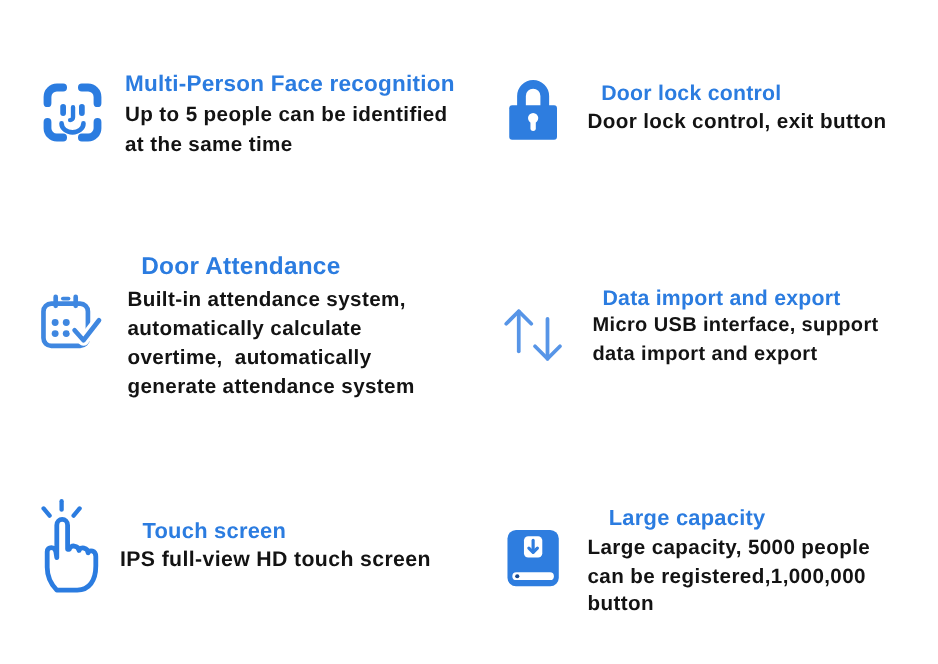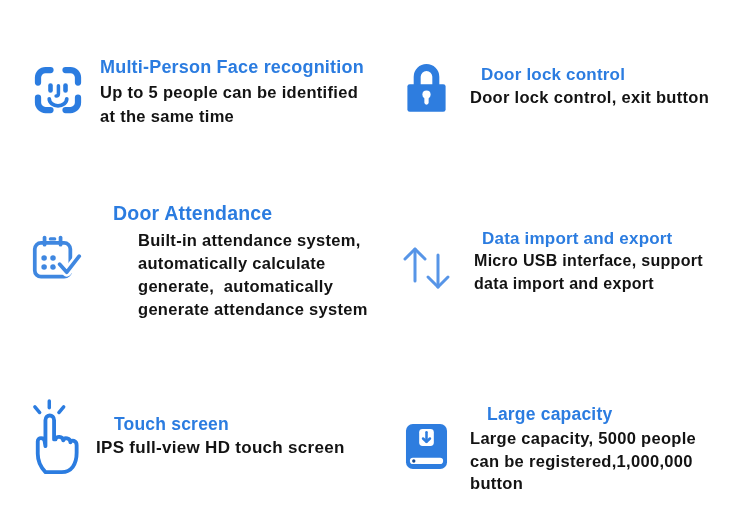--- a/index.html
+++ b/index.html
@@ -39,21 +39,21 @@
   #icon-f2 { left: 406px; top: 62px; width: 41px; height: 51px; }
   #title-f2 { left: 481px; top: 64px; }
   #title-f2 .title { font-size: 17px; line-height: 21px; }
   #body-f2 { left: 470px; top: 85px; text-align: center; }
   #body-f2 .line { font-size: 16.5px; line-height: 24px; }
 
   
   #icon-f3 { left: 31px; top: 234px; width: 52px; height: 48px; }
   #title-f3 { left: 113px; top: 201px; }
   #title-f3 .title { font-size: 19.5px; line-height: 24px; }
-  #body-f3 { left: 102px; top: 229px; margin-left: 36px; }
+  #body-f3 { left: 102px; top: 229px; }
   #body-f3 .line { font-size: 16.5px; line-height: 23px; }
 
   
   #icon-f4 { left: 400px; top: 245px; width: 54px; height: 46px; }
   #title-f4 { left: 482px; top: 228px; }
   #title-f4 .title { font-size: 17px; line-height: 21px; }
   #body-f4 { left: 474px; top: 249px; }
   #body-f4 .line { font-size: 16px; line-height: 23px; }
 
   
@@ -123,21 +123,21 @@
       <path d="M32 34 L40 43 L54 25" stroke="#ffffff" stroke-width="10"></path>
       <path d="M32 34 L40 43 L54 25" stroke="#3f87e0" stroke-width="4.2"></path>
     </svg>
   </span>
   <div class="tblock" id="title-f3">
     <h3 class="title">Door Attendance</h3>
   </div>
   <div class="tblock" id="body-f3">
     <p class="line">Built-in attendance system,</p>
     <p class="line">automatically calculate</p>
-    <p class="line">generate,  automatically</p>
+    <p class="line">overtime,  automatically</p>
     <p class="line">generate attendance system</p>
   </div>
 
   <span class="icon" id="icon-f4">
     <svg viewBox="0 0 54 46" width="100%" height="100%" fill="none" stroke="#5795e7" stroke-width="3" stroke-linecap="round" stroke-linejoin="round">
       <path d="M15 36 V4"></path>
       <path d="M5 14 L15 4 L25 14"></path>
       <path d="M38 10 V42"></path>
       <path d="M28 32 L38 42 L48 32"></path>
     </svg>

